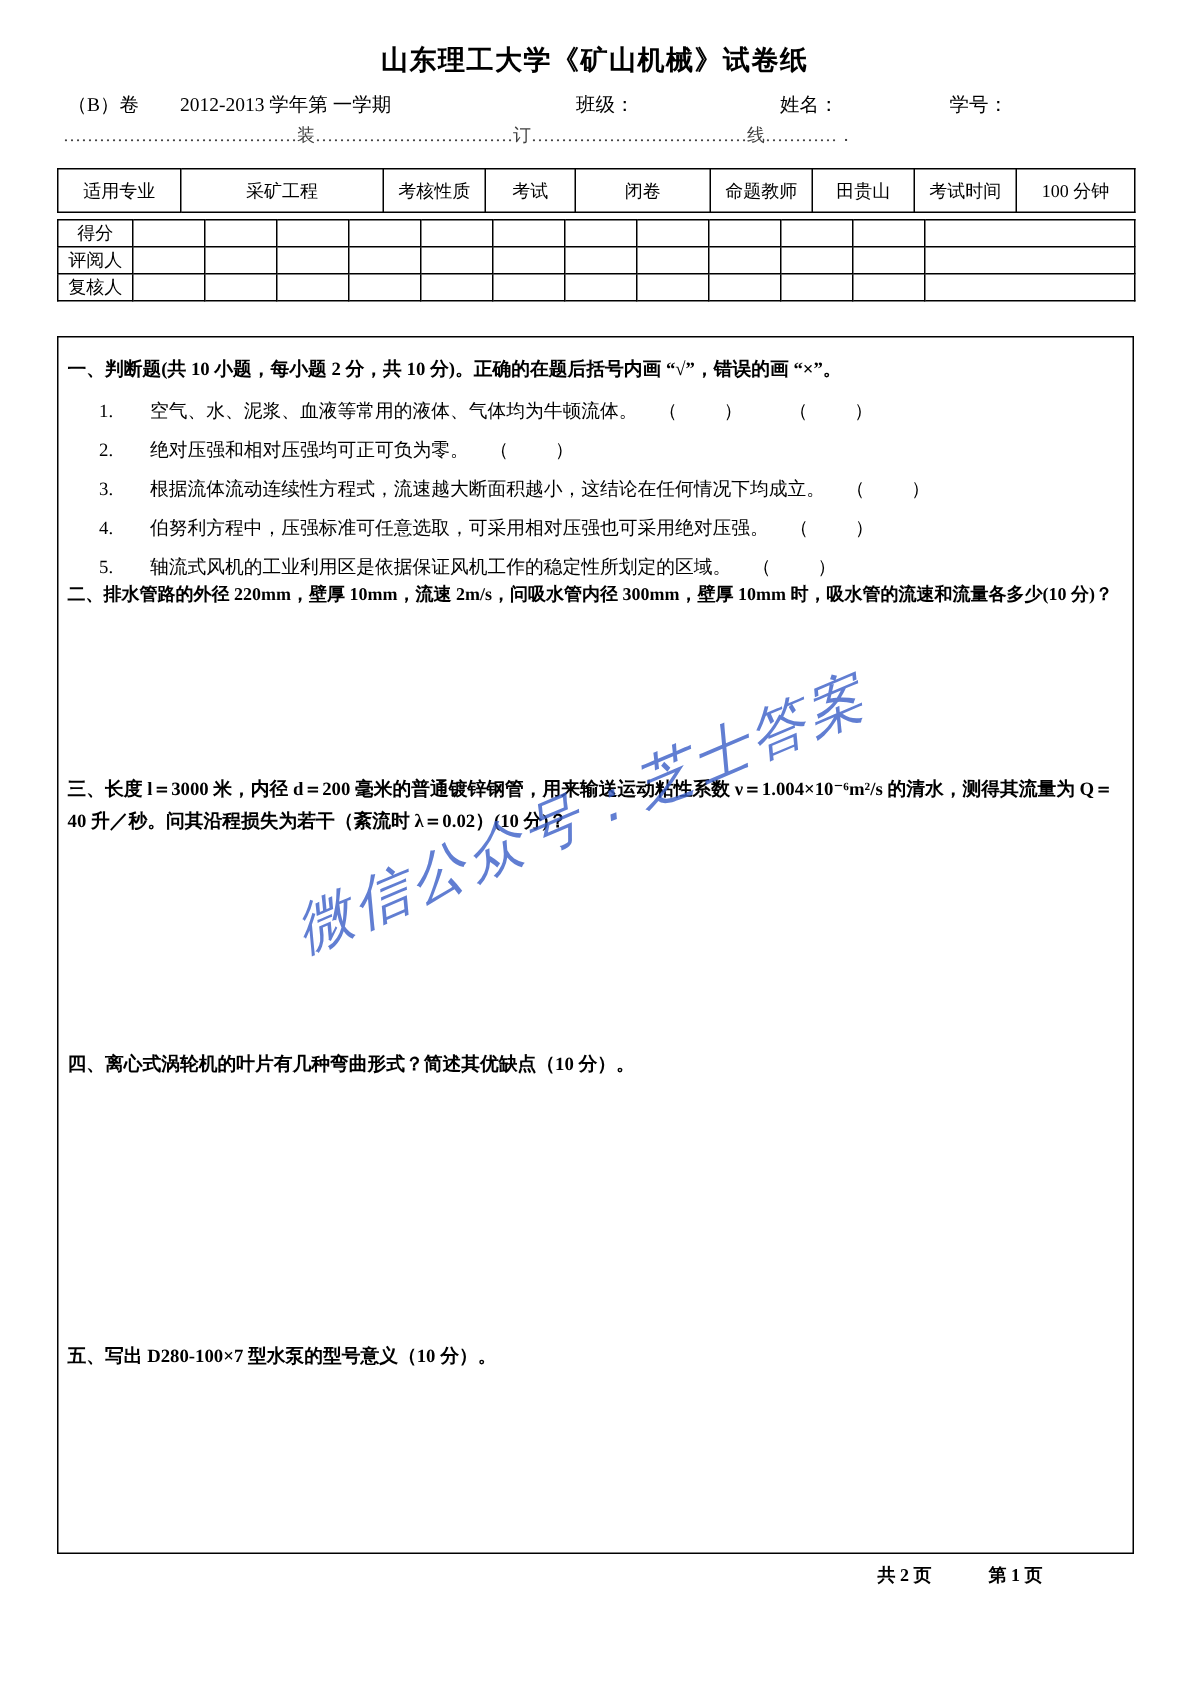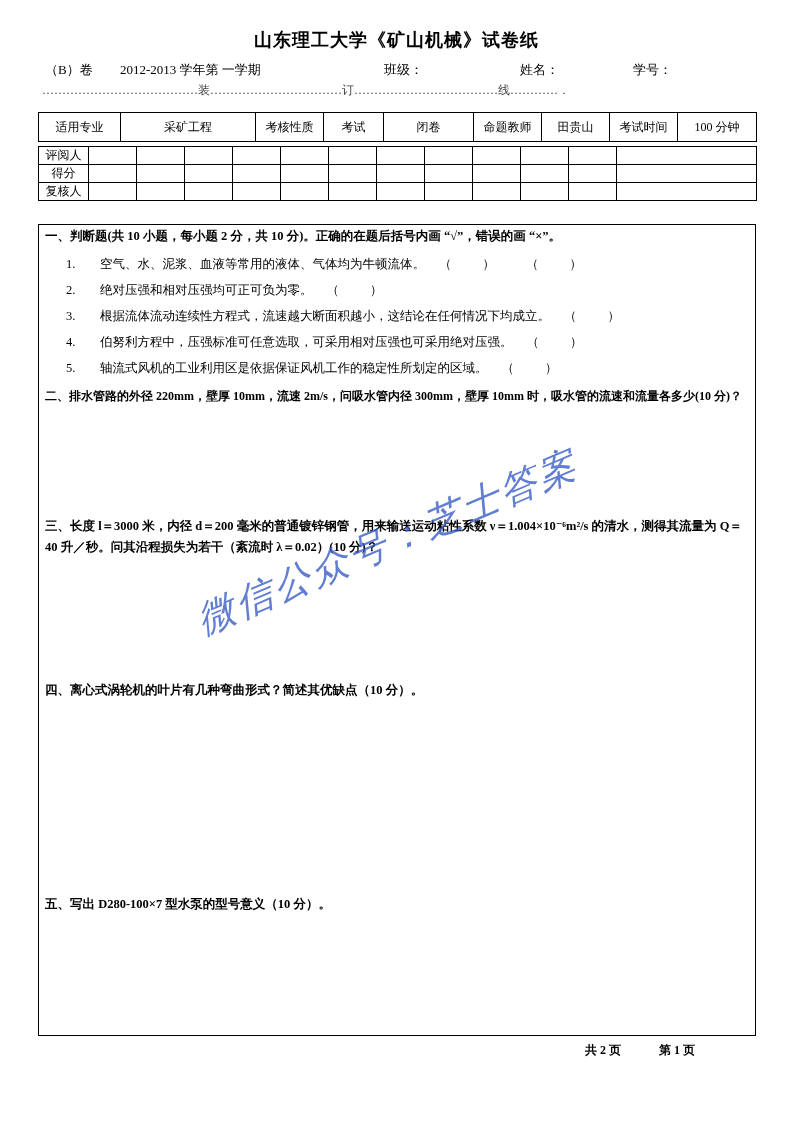--- a/index.html
+++ b/index.html
@@ -44,28 +44,28 @@
   .score-table { position: absolute; top: 146px; left: 38px; width: 718px; }
   .score-table td { height: 16px; }
 
   .main-box {
     position: absolute; top: 224px; left: 38px;
     width: 716px; height: 810px;
     border: 1px solid #000;
   }
   .q { position: absolute; left: 6px; right: 6px; font-size: 12.5px; line-height: 18px; }
   .bold { font-weight: bold; }
-  .q1 { top: 2px; }
+  .q1 { top: 12px; }
   .q1 .q-heading { margin-bottom: 6px; }
   .item { height: 26px; line-height: 26px; margin-left: 21px; font-weight: normal; white-space: nowrap; }
   .item .num { display: inline-block; width: 34px; }
   .item .blank { margin-left: 14px; letter-spacing: 2px; }
   .q2 { top: 162px; white-space: nowrap; font-size: 12px; }
   .q3 { top: 291px; line-height: 21px; }
-  .q4 { top: 456px; }
+  .q4 { top: 475px; }
   .q5 { top: 670px; }
 
   .watermark {
     position: absolute; left: 160px; top: 372px;
     font-size: 38px; letter-spacing: 3px;
     color: #3a5fc8; opacity: 0.8;
     font-style: italic;
     transform: rotate(-23deg) skewX(-4deg);
     transform-origin: 0 50%;
     white-space: nowrap;
@@ -135,36 +135,36 @@
         <col style="width:48px">
         <col style="width:48px">
         <col style="width:48px">
         <col style="width:48px">
         <col style="width:48px">
         <col style="width:48px">
         <col style="width:140px">
     </colgroup>
     <tbody>
     <tr>
+      <td>得分</td>
+      <td></td>
+          <td></td>
+          <td></td>
+          <td></td>
+          <td></td>
+          <td></td>
+          <td></td>
+          <td></td>
+          <td></td>
+          <td></td>
+          <td></td>
+          <td></td>
+    </tr>
+    <tr>
       <td>评阅人</td>
-      <td></td>
-          <td></td>
-          <td></td>
-          <td></td>
-          <td></td>
-          <td></td>
-          <td></td>
-          <td></td>
-          <td></td>
-          <td></td>
-          <td></td>
-          <td></td>
-    </tr>
-    <tr>
-      <td>得分</td>
       <td></td>
           <td></td>
           <td></td>
           <td></td>
           <td></td>
           <td></td>
           <td></td>
           <td></td>
           <td></td>
           <td></td>

